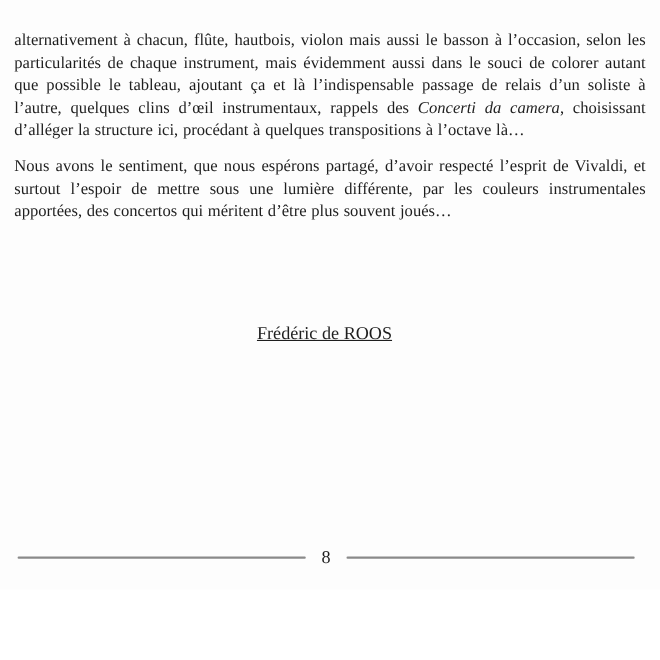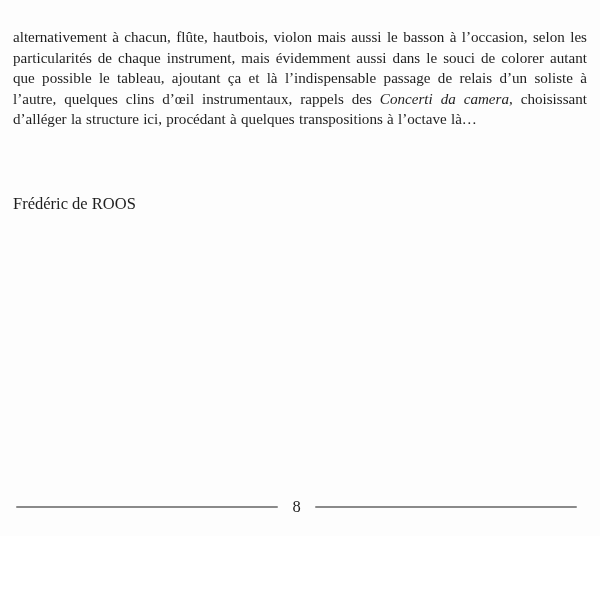--- a/index.html
+++ b/index.html
@@ -31,25 +31,26 @@
     line-height: 20.6px;
     text-align: justify;
     text-justify: inter-word;
     hyphens: none;
     word-spacing: 0.5px;
   }
   .body-text em {
     font-style: italic;
   }
   .signature {
-    margin-top: 63px;
+    margin-top: 89px;
     padding-right: 10px;
-    text-align: left;
+    text-align: center;
     font-size: 16.5px;
     line-height: 21px;
+    text-decoration: underline;
   }
   .footer {
     position: absolute;
     left: 16px;
     right: 23px;
     bottom: 20px;
     height: 18px;
     display: flex;
     align-items: center;
     gap: 14px;
@@ -66,20 +67,21 @@
     color: var(--text-color);
   }
 </style>
 </head>
 <body>
 
 <div class="page">
 
   <p class="body-text"><span>alternativement à chacun, flûte, hautbois, violon mais aussi le basson à l’occasion, selon les particularités de chaque instrument, mais évidemment aussi dans le souci de colorer autant que possible le tableau, ajoutant ça et là l’indispensable passage de relais d’un soliste à l’autre, quelques clins d’œil instrumentaux, rappels des </span><em>Concerti da camera</em><span>, choisissant d’alléger la structure ici, procédant à quelques transpositions à l’octave là…</span></p>
 
+  <p class="body-text">Nous avons le sentiment, que nous espérons partagé, d’avoir respecté l’esprit de Vivaldi, et surtout l’espoir de mettre sous une lumière différente, par les couleurs instrumentales apportées, des concertos qui méritent d’être plus souvent joués…</p>
 
 
   <div class="signature">Frédéric de ROOS</div>
 
   <div class="footer">
     <div class="footer-rule"></div>
     <div class="page-number">8</div>
     <div class="footer-rule"></div>
   </div>
 

